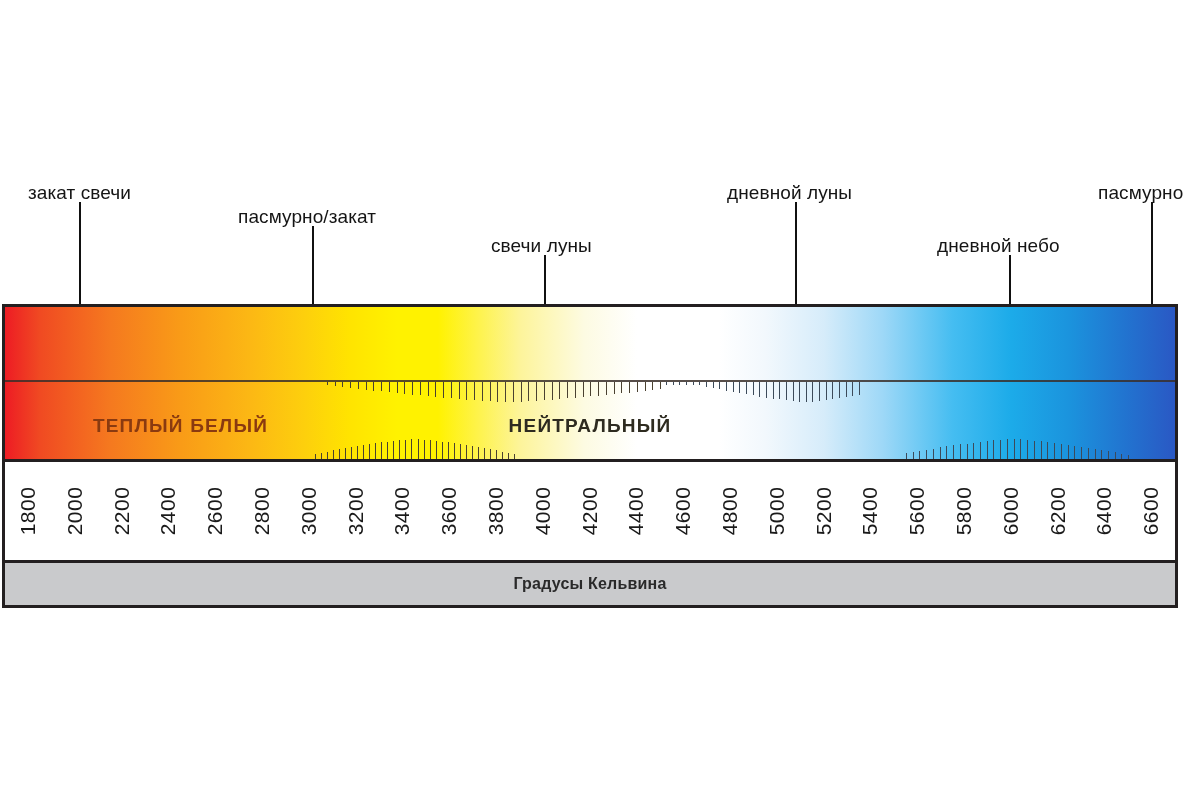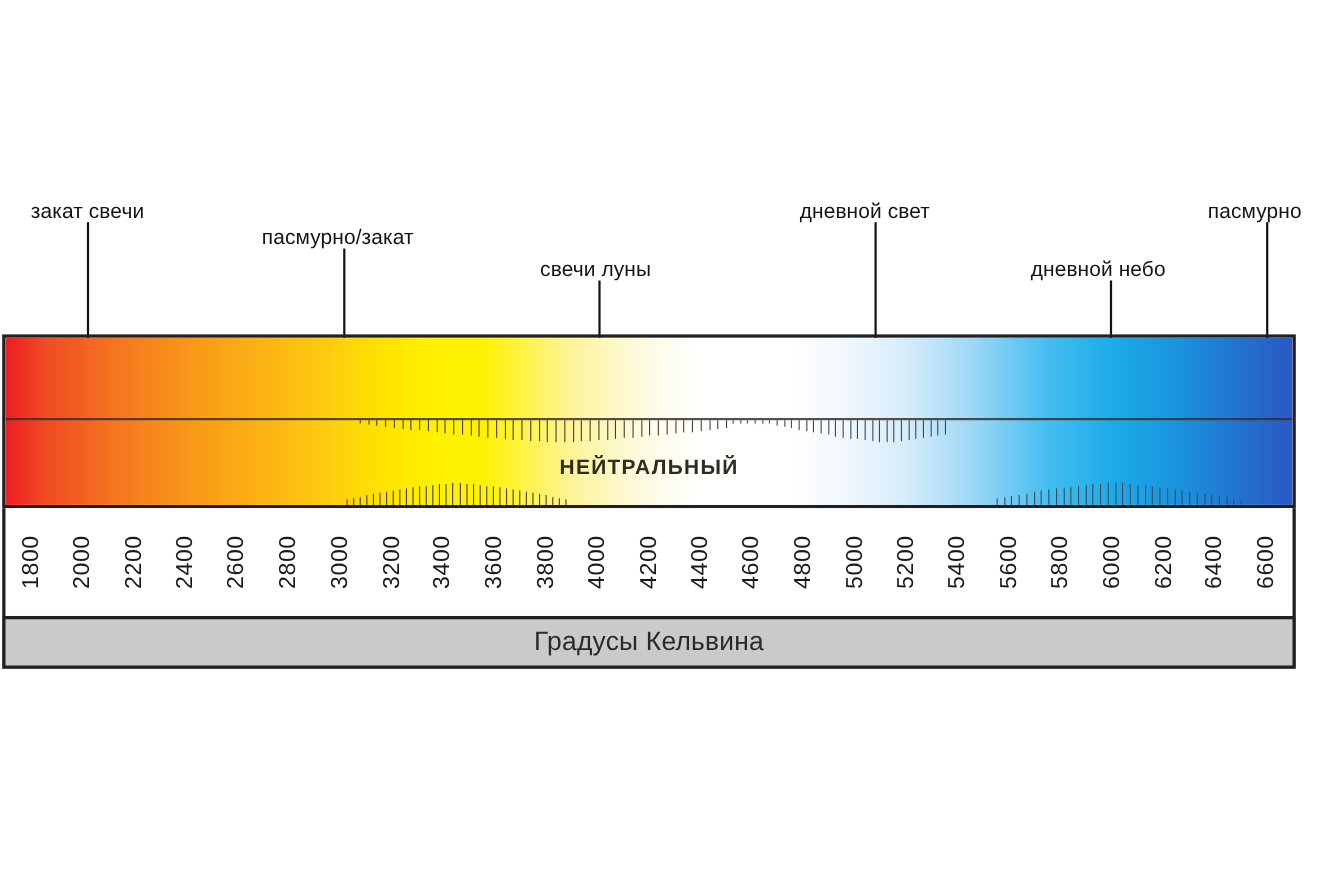--- a/index.html
+++ b/index.html
@@ -163,41 +163,42 @@
     width: 1176px;
     height: 48px;
     border: 3px solid #231f20;
     box-sizing: border-box;
     background: #c9cacc;
     display: flex;
     align-items: center;
     justify-content: center;
   }
   #kelvin-footer-label {
-    font-size: 24px;
+    font-size: 16px;
     color: #2a2a2a;
     letter-spacing: .2px;
+    font-weight: bold;
   }
 </style>
 </head>
 <body>
 
 <div id="stage">
 
   <div id="callouts-layer">
       <div class="callout-label" style="left: 28px; top: 182px;">закат свечи</div>
       <div class="callout-stem" style="left: 79px; top: 202px; height: 148px;"></div>
       <div class="callout-dot" style="left: 80px; top: 336px; background: rgb(35, 31, 32);"></div>
       <div class="callout-label" style="left: 238px; top: 206px;">пасмурно/закат</div>
       <div class="callout-stem" style="left: 312px; top: 226px; height: 124px;"></div>
       <div class="callout-dot" style="left: 313px; top: 336px; background: rgb(35, 31, 32);"></div>
       <div class="callout-label" style="left: 491px; top: 235px;">свечи луны</div>
       <div class="callout-stem" style="left: 544px; top: 255px; height: 95px;"></div>
       <div class="callout-dot" style="left: 545px; top: 336px; background: rgb(35, 31, 32);"></div>
-      <div class="callout-label" style="left: 727px; top: 182px;">дневной свет</div>
+      <div class="callout-label" style="left: 727px; top: 182px;">дневной луны</div>
       <div class="callout-stem" style="left: 795px; top: 202px; height: 148px;"></div>
       <div class="callout-dot" style="left: 796px; top: 336px; background: rgb(35, 31, 32);"></div>
       <div class="callout-label" style="left: 937px; top: 235px;">дневной небо</div>
       <div class="callout-stem" style="left: 1009px; top: 255px; height: 95px;"></div>
       <div class="callout-dot" style="left: 1010px; top: 336px; background: rgb(35, 31, 32);"></div>
       <div class="callout-label" style="left: 1098px; top: 182px;">пасмурно</div>
       <div class="callout-stem" style="left: 1151px; top: 202px; height: 148px;"></div>
       <div class="callout-dot" style="left: 1152px; top: 336px; background: rgb(35, 31, 32);"></div>
     </div>
 
@@ -349,20 +350,21 @@
         <div class="tick" style="left: 78.7879%; height: 12px;"></div>
         <div class="tick" style="left: 81.8182%; height: 11px;"></div>
         <div class="tick" style="left: 84.8485%; height: 10px;"></div>
         <div class="tick" style="left: 87.8788%; height: 9px;"></div>
         <div class="tick" style="left: 90.9091%; height: 8px;"></div>
         <div class="tick" style="left: 93.9394%; height: 7px;"></div>
         <div class="tick" style="left: 96.9697%; height: 5px;"></div>
         <div class="tick" style="left: 100%; height: 4px;"></div>
       </div>
 
+    <div class="band-caption" id="band-warm" style="left: 15%;">ТЕПЛЫЙ БЕЛЫЙ</div>
     <div class="band-caption" id="band-neutral" style="left: 50%;">НЕЙТРАЛЬНЫЙ</div>
   </div>
 
   <div id="kelvin-scale">
       <div class="kelvin-tick" style="left: 2%;">
         <span>1800</span>
       </div>
       <div class="kelvin-tick" style="left: 6%;">
         <span>2000</span>
       </div>

